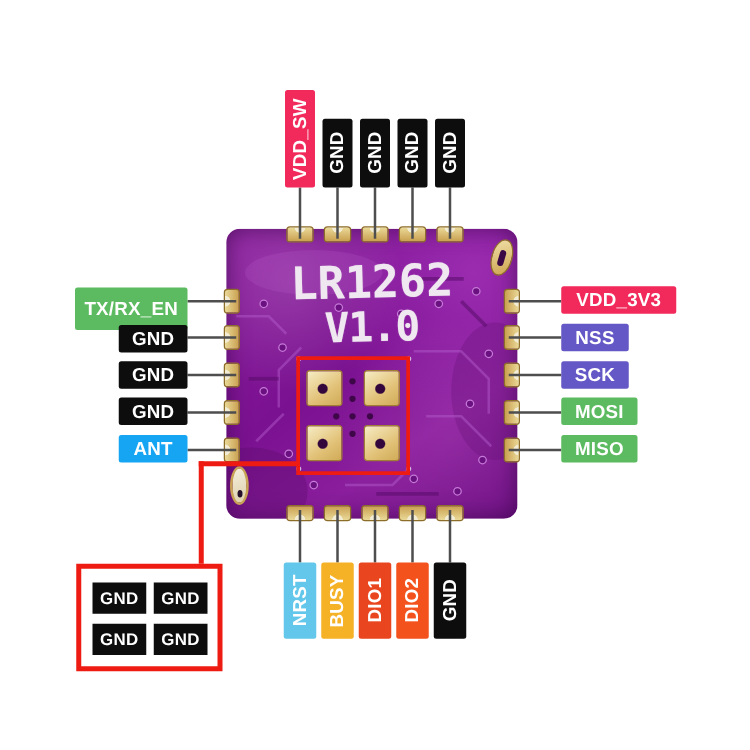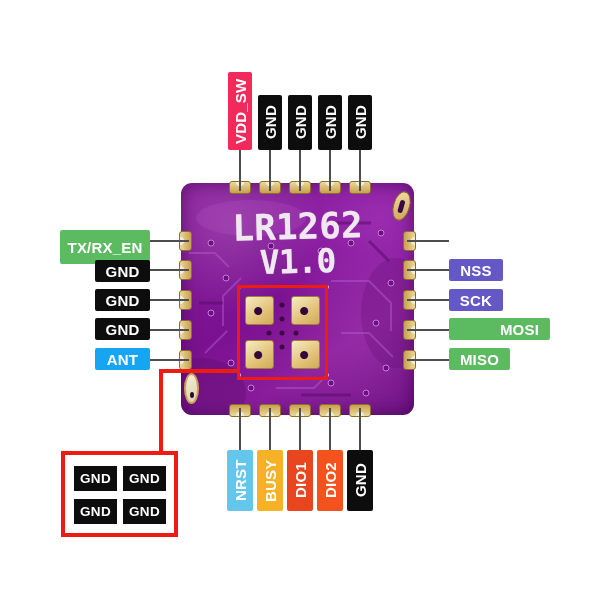--- a/index.html
+++ b/index.html
@@ -202,23 +202,24 @@
   <div class="tag vert" style="left: 288px; top: 95px; width: 24px; height: 55px; background-color: rgb(13, 13, 13);">GND</div>
   <div class="tag vert" style="left: 318px; top: 95px; width: 24px; height: 55px; background-color: rgb(13, 13, 13);">GND</div>
   <div class="tag vert" style="left: 348px; top: 95px; width: 24px; height: 55px; background-color: rgb(13, 13, 13);">GND</div>
 
   <div class="tag" style="left: 60px; top: 230px; width: 90px; height: 34px; background-color: rgb(92, 187, 96);">TX/RX_EN</div>
   <div class="tag" style="left: 95px; top: 260px; width: 55px; height: 22px; background-color: rgb(13, 13, 13);">GND</div>
   <div class="tag" style="left: 95px; top: 289px; width: 55px; height: 22px; background-color: rgb(13, 13, 13);">GND</div>
   <div class="tag" style="left: 95px; top: 318px; width: 55px; height: 22px; background-color: rgb(13, 13, 13);">GND</div>
   <div class="tag" style="left: 95px; top: 348px; width: 55px; height: 22px; background-color: rgb(22, 165, 243);">ANT</div>
 
+  <div class="tag" style="left: 449px; top: 229px; width: 92px; height: 22px; background-color: rgb(242, 41, 91);">VDD_3V3</div>
   <div class="tag" style="left: 449px; top: 259px; width: 54px; height: 22px; background-color: rgb(100, 87, 198);">NSS</div>
   <div class="tag" style="left: 449px; top: 289px; width: 54px; height: 22px; background-color: rgb(100, 87, 198);">SCK</div>
-  <div class="tag" style="left: 449px; top: 318px; width: 61px; height: 22px; background-color: rgb(92, 187, 96); padding-left: 40px;">MOSI</div>
+  <div class="tag" style="left: 449px; top: 318px; width: 61px; height: 22px; background-color: rgb(92, 187, 96);">MOSI</div>
   <div class="tag" style="left: 449px; top: 348px; width: 61px; height: 22px; background-color: rgb(92, 187, 96);">MISO</div>
 
   <div class="tag vert" style="left: 227px; top: 450px; width: 26px; height: 61px; background-color: rgb(98, 199, 234);">NRST</div>
   <div class="tag vert" style="left: 257px; top: 450px; width: 26px; height: 61px; background-color: rgb(246, 178, 38);">BUSY</div>
   <div class="tag vert" style="left: 287px; top: 450px; width: 26px; height: 61px; background-color: rgb(233, 69, 30);">DIO1</div>
   <div class="tag vert" style="left: 317px; top: 450px; width: 26px; height: 61px; background-color: rgb(244, 82, 29);">DIO2</div>
   <div class="tag vert" style="left: 347px; top: 450px; width: 26px; height: 61px; background-color: rgb(13, 13, 13);">GND</div>
 
 </div>
 

